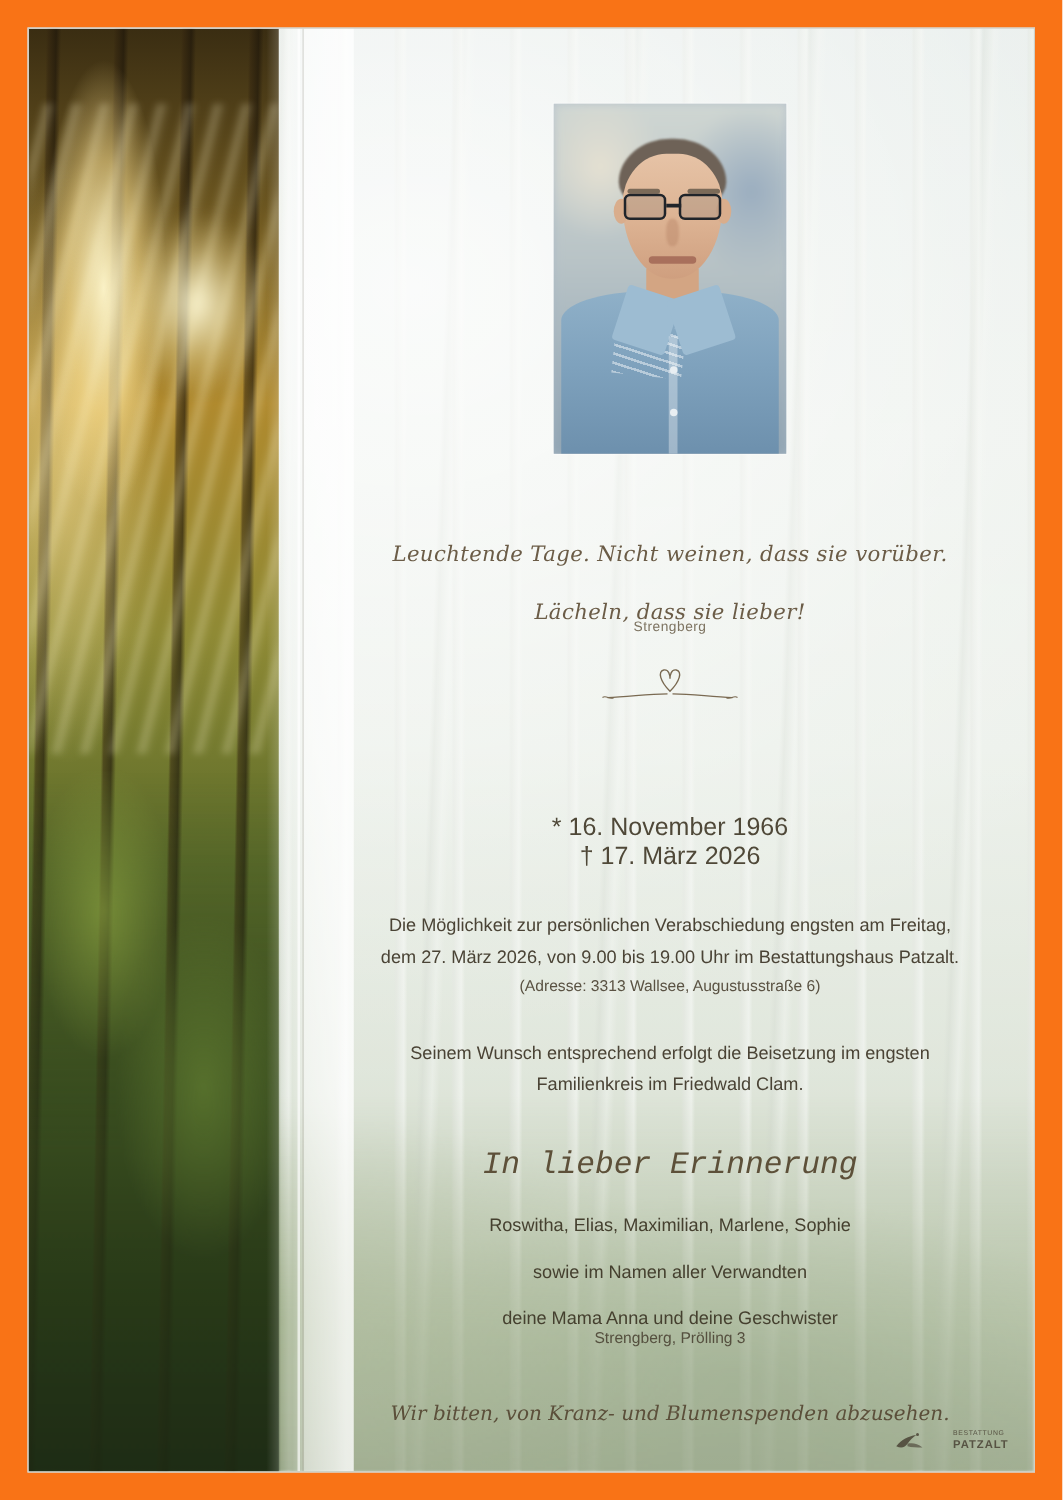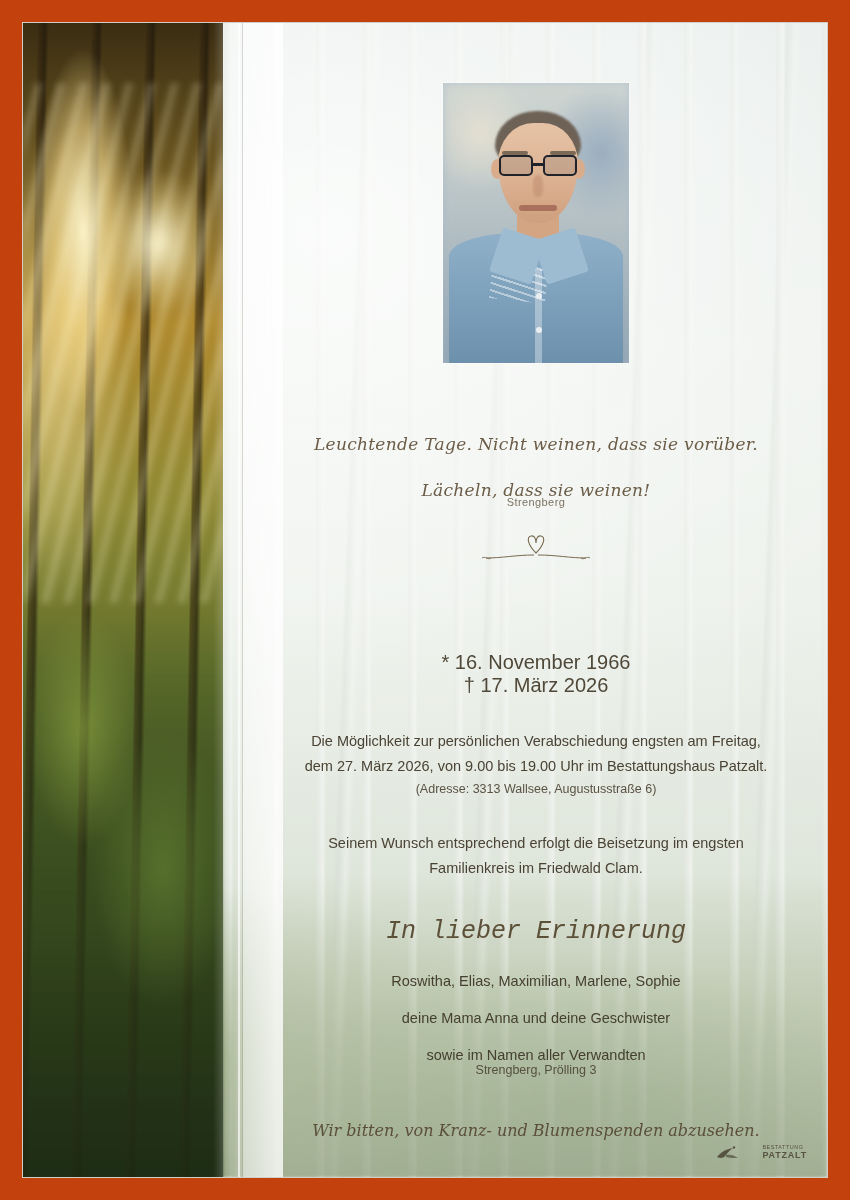--- a/index.html
+++ b/index.html
@@ -9,21 +9,21 @@
     width: 850px;
     height: 1200px;
     background: #ffffff;
     font-family: "Liberation Sans", sans-serif;
   }
 
   .page {
     position: relative;
     width: 850px;
     height: 1200px;
-    background: #c2410c;
+    background: #f97316;
     overflow: hidden;
   }
 
   
   .card {
     position: absolute;
     left: 22px;
     top: 22px;
     width: 806px;
     height: 1156px;
@@ -399,21 +399,21 @@
           <div class="p-lens l"></div>
           <div class="p-bridge"></div>
           <div class="p-lens r"></div>
         </div>
         <div class="p-nose"></div>
         <div class="p-mouth"></div>
       </div>
 
       <div class="quote">
         <div>Leuchtende Tage. Nicht weinen, dass sie vorüber.</div>
-        <div>Lächeln, dass sie weinen!</div>
+        <div>Lächeln, dass sie lieber!</div>
       </div>
       <div class="quote-author">Strengberg</div>
 
       <div class="ornament">
         <svg width="120" height="34" viewBox="0 0 120 34" fill="none" stroke="#7a6a52" stroke-width="1.1">
           <path d="M60 22 C52 14, 50 6, 55 5 C59 4.3, 60 9, 60 12 C60 9, 61 4.3, 65 5 C70 6, 68 14, 60 22 Z"></path>
           <path d="M10 27 C26 27, 40 24, 58 24" stroke-width="1"></path>
           <path d="M110 27 C94 27, 80 24, 62 24" stroke-width="1"></path>
           <path d="M6 27 C9 24.5, 12 29.5, 15 27" stroke-width="0.9"></path>
           <path d="M114 27 C111 24.5, 108 29.5, 105 27" stroke-width="0.9"></path>
@@ -432,22 +432,22 @@
       <div class="block b-address">(Adresse: 3313 Wallsee, Augustusstraße 6)</div>
 
       <div class="block b-burial">
         <div>Seinem Wunsch entsprechend erfolgt die Beisetzung im engsten</div>
         <div>Familienkreis im Friedwald Clam.</div>
       </div>
 
       <div class="in-memory">In lieber Erinnerung</div>
       <div class="family">
         <div>Roswitha, Elias, Maximilian, Marlene, Sophie</div>
+        <div>sowie im Namen aller Verwandten</div>
         <div>deine Mama Anna und deine Geschwister</div>
-        <div>sowie im Namen aller Verwandten</div>
       </div>
       <div class="place">Strengberg, Prölling 3</div>
 
       <div class="closing">Wir bitten, von Kranz- und Blumenspenden abzusehen.</div>
 
       <div class="logo">
         <span class="mark">
           <svg width="26" height="20" viewBox="0 0 26 20" fill="#4a4335">
             <path d="M3 14 C7 9, 12 6, 19 5 C16 7, 14 9, 12 12 C10 15, 7 16, 3 14 Z"></path>
             <path d="M12 12 C16 11, 20 12, 24 15 C19 15, 15 15, 12 14 Z" opacity="0.75"></path>

